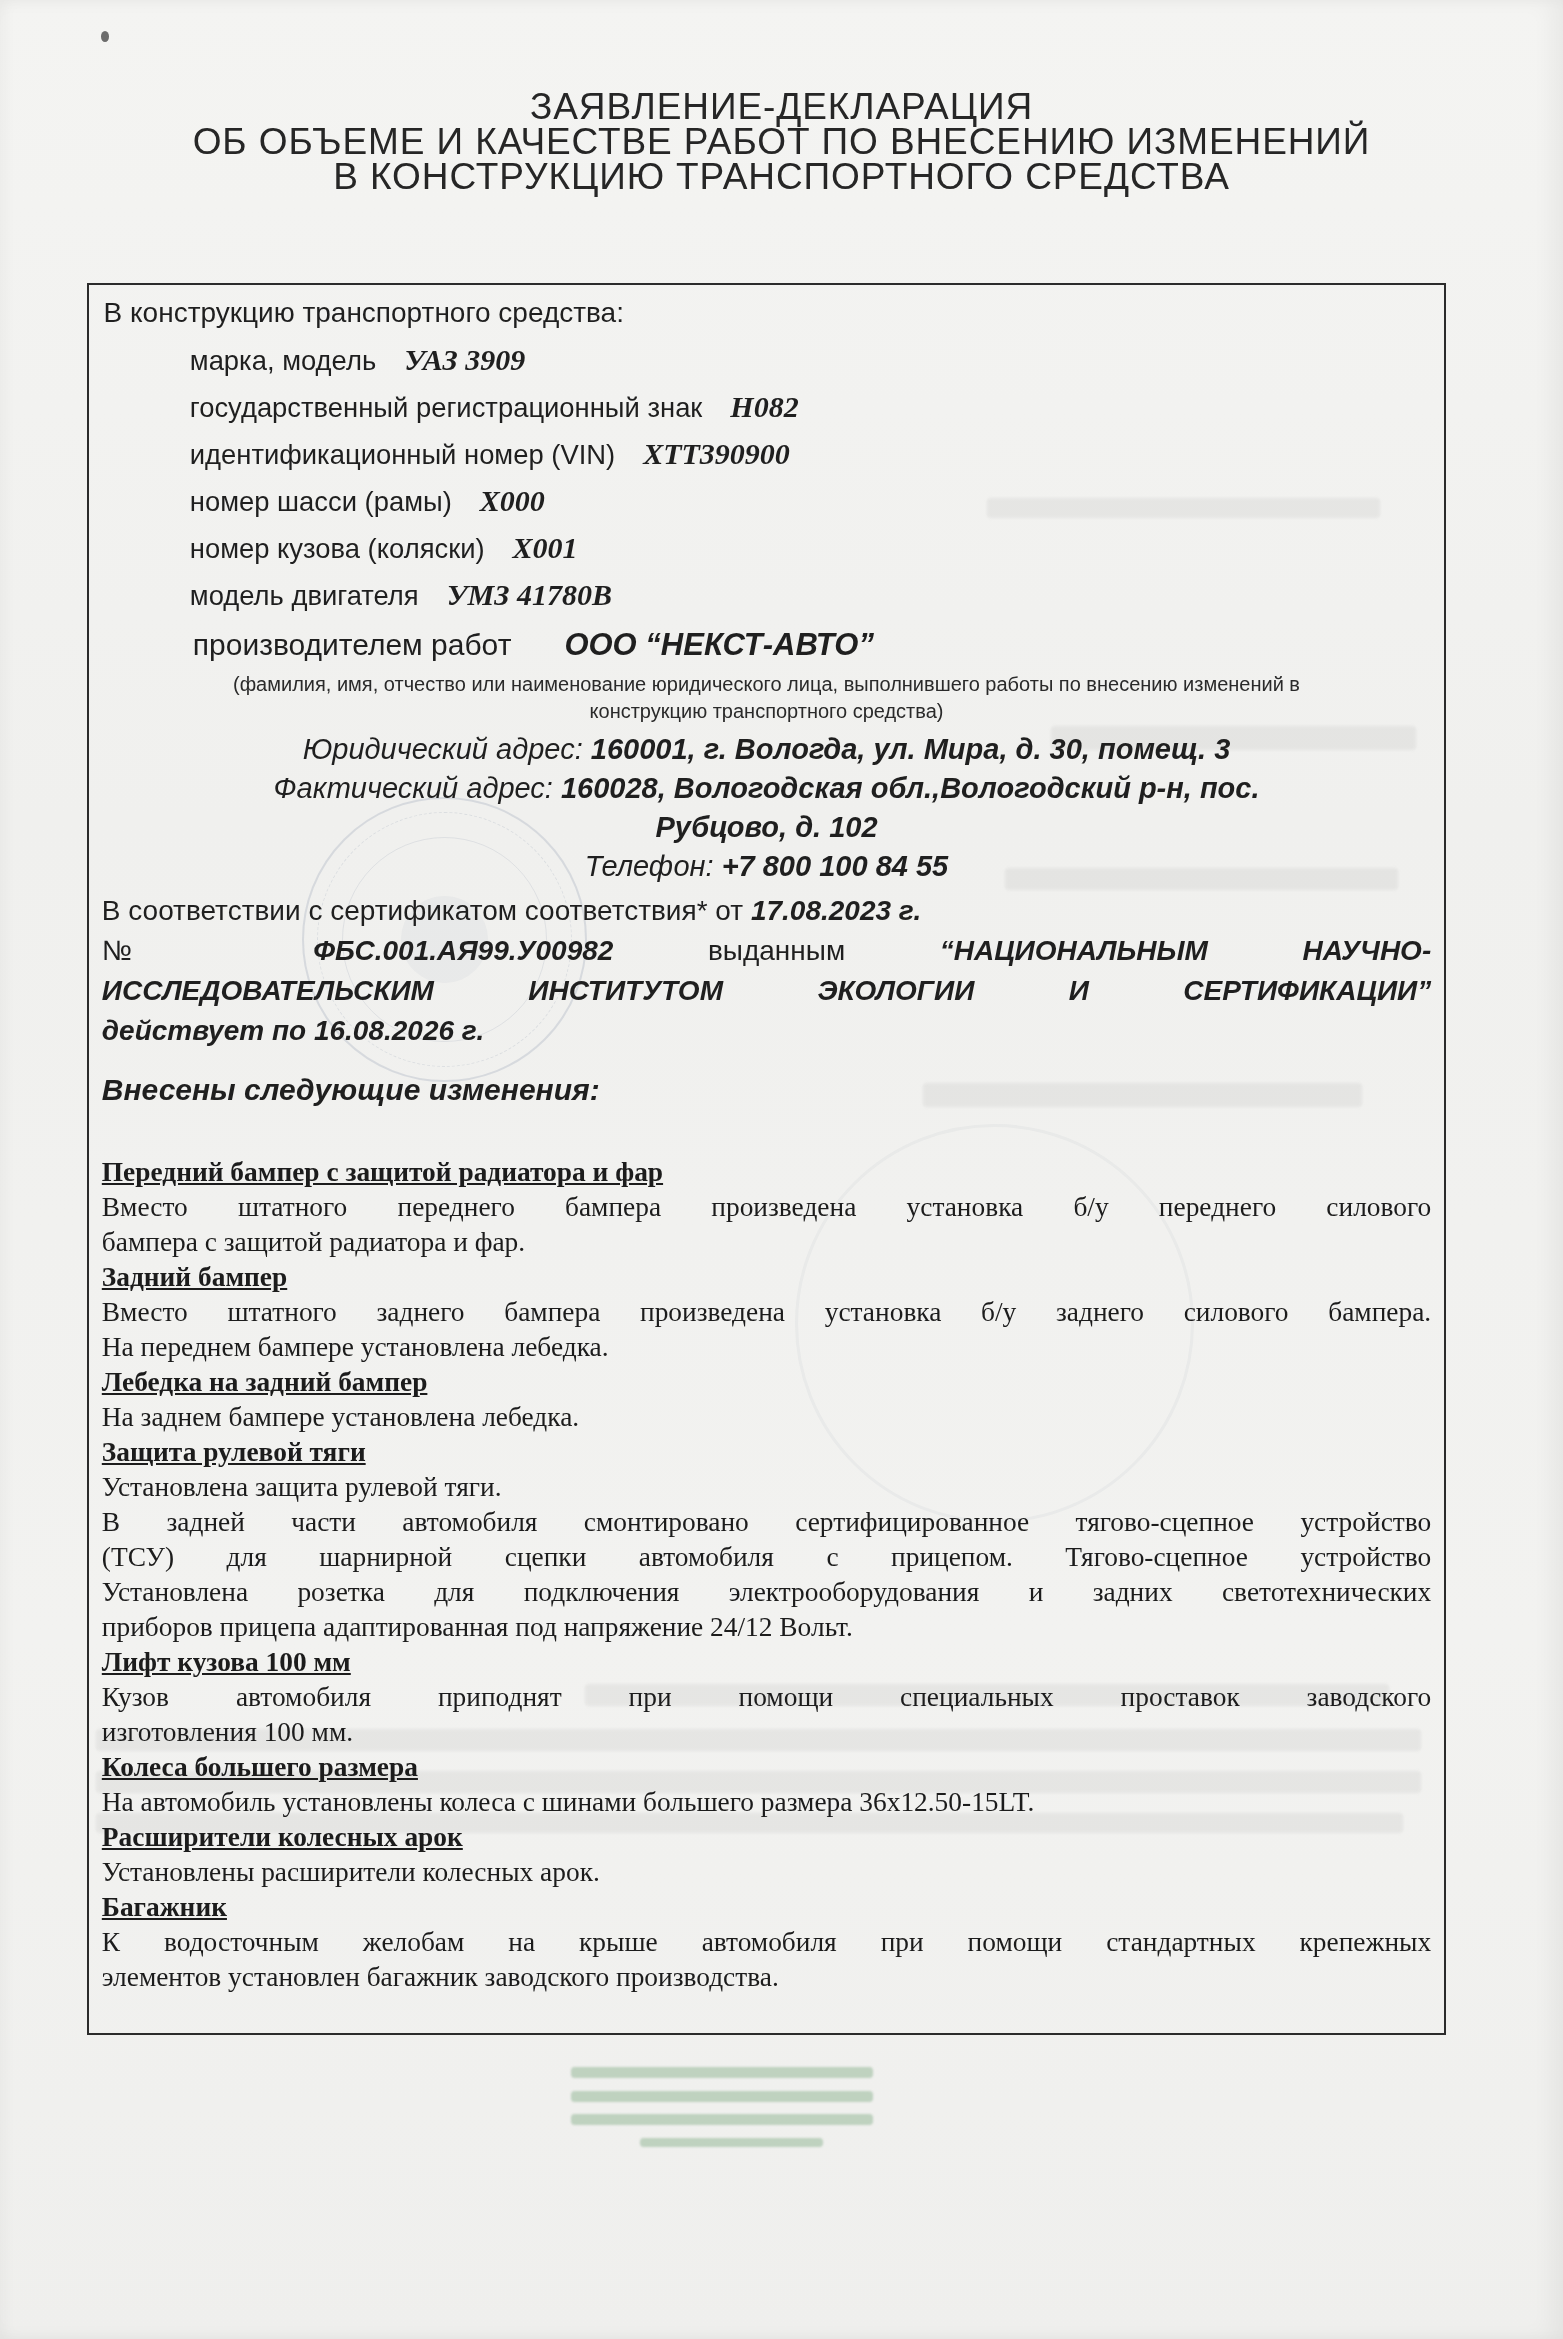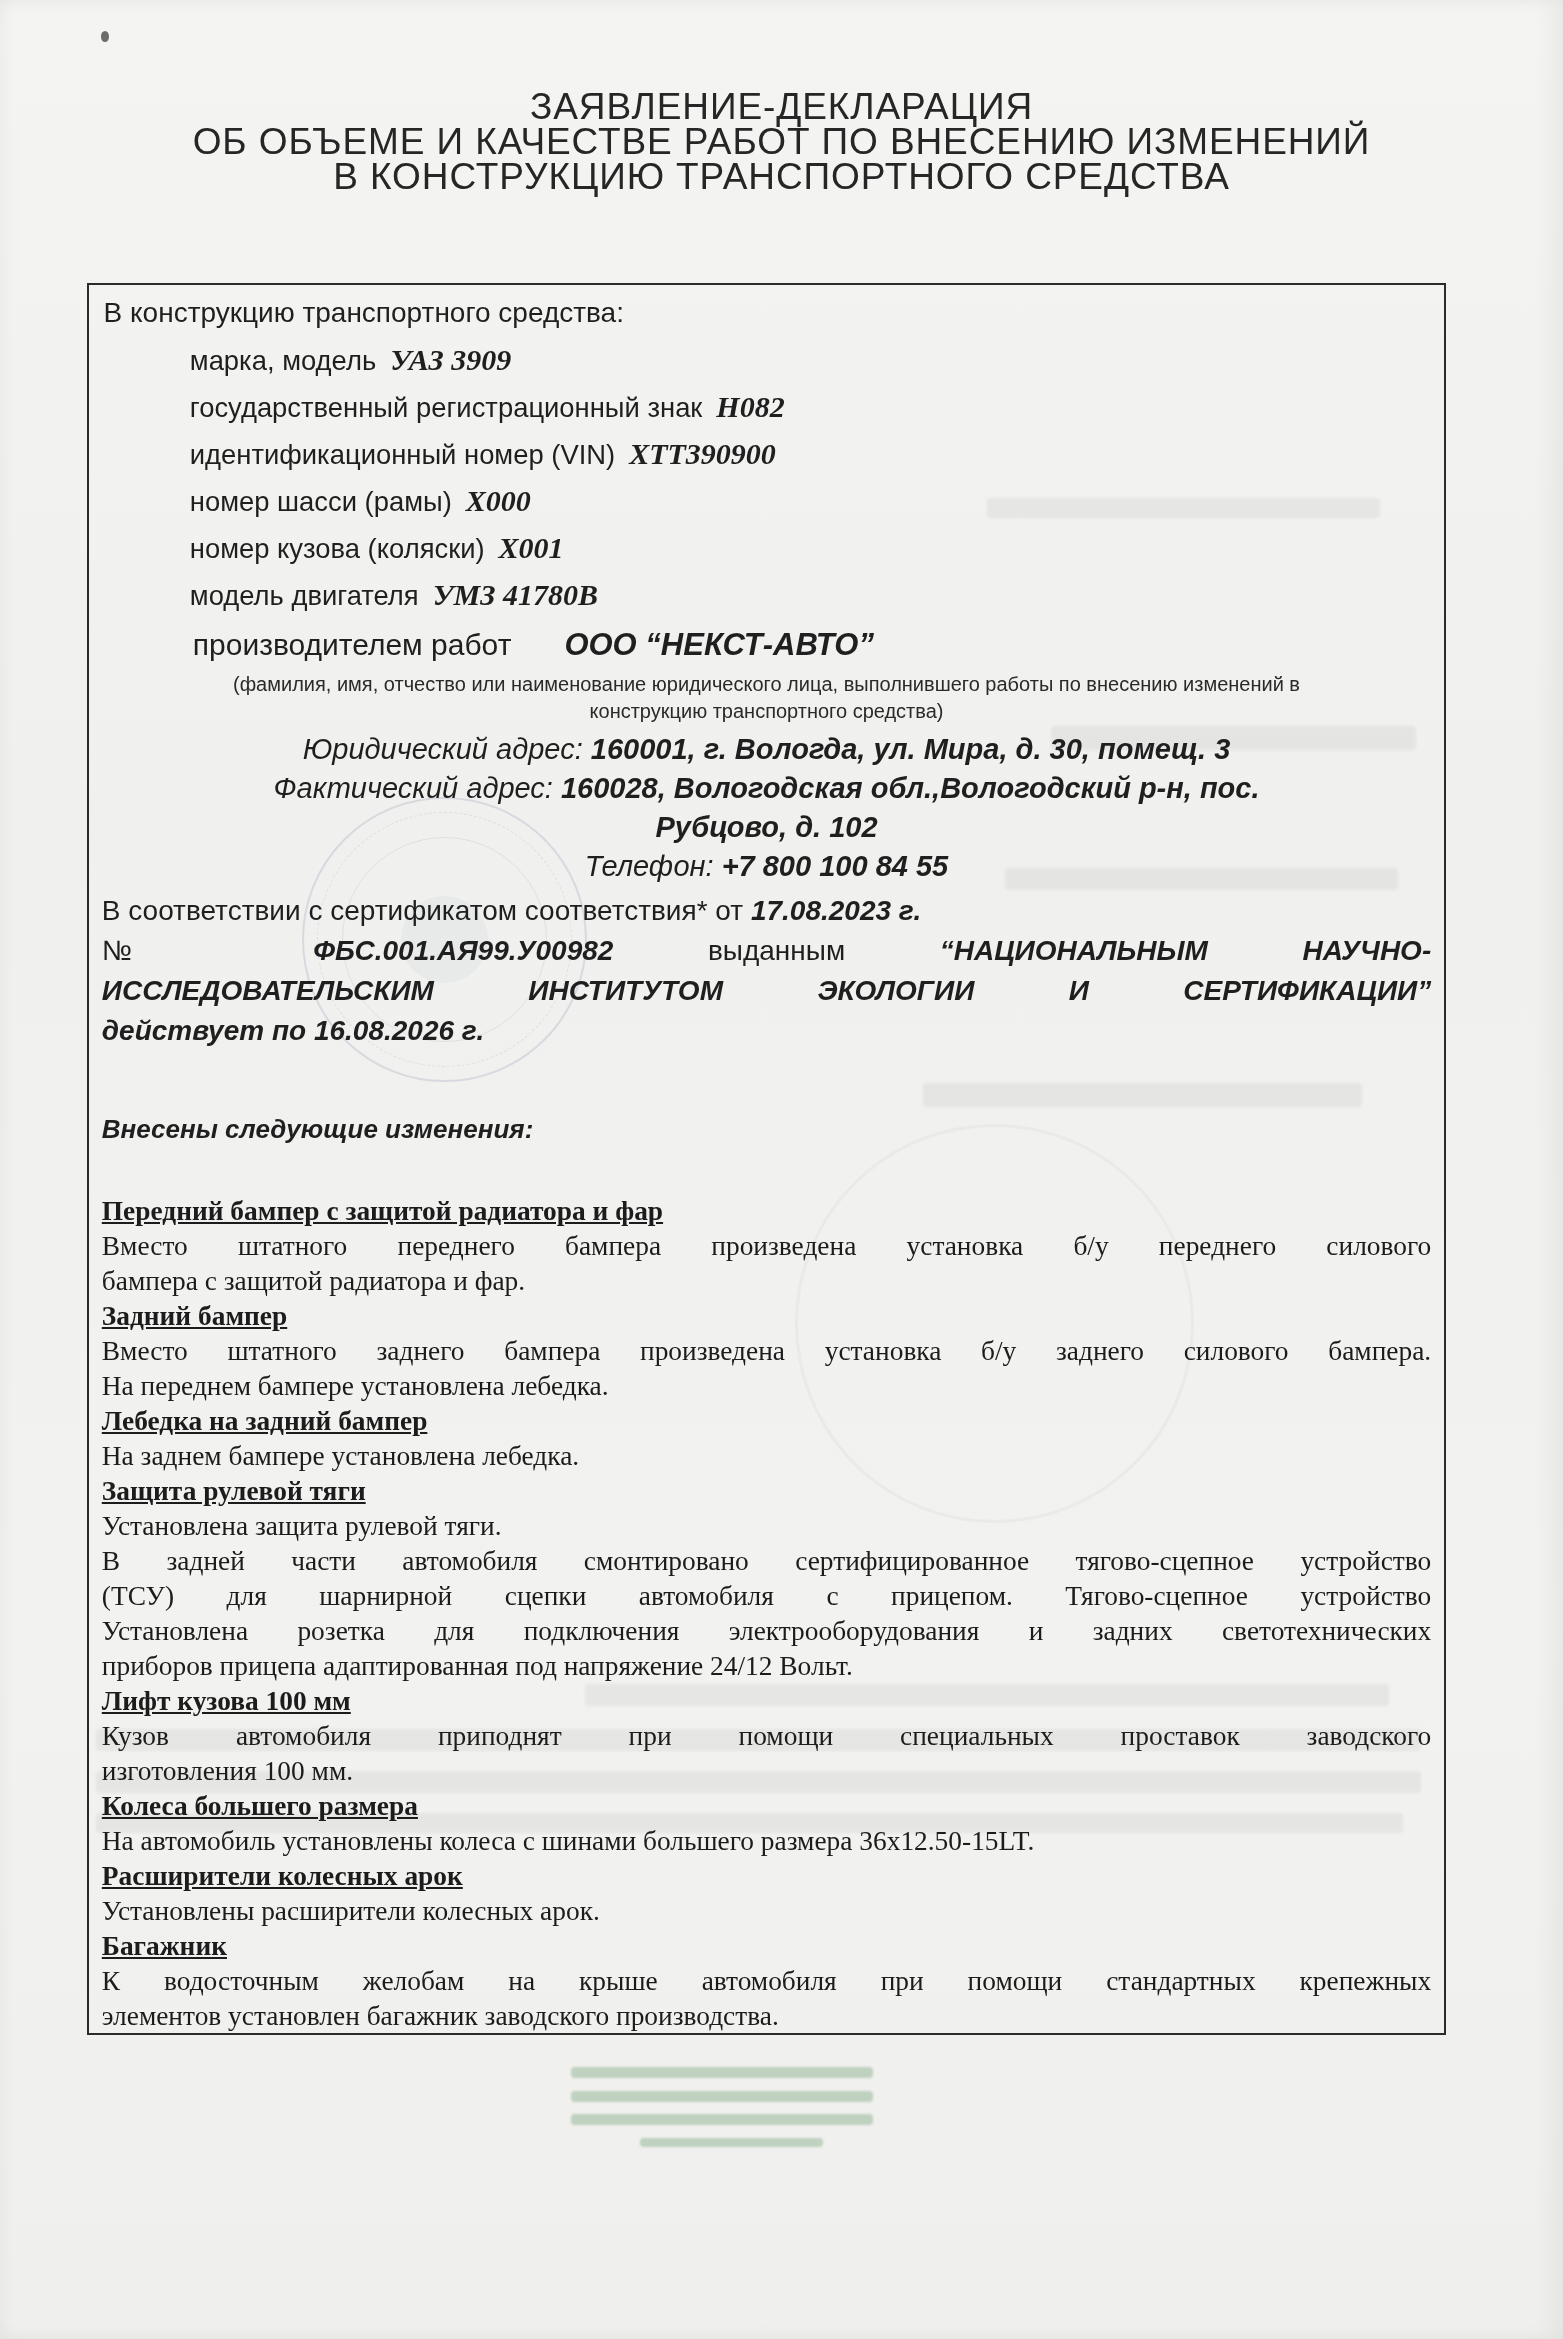--- a/index.html
+++ b/index.html
@@ -24,35 +24,35 @@
   .doc-box{
     position:absolute;z-index:2;left:87px;top:283px;width:1359px;height:1752px;
     border:2.7px solid #2b2b2b;box-sizing:border-box;
     padding:9.1px 12.8px 0 12.8px;overflow:hidden;background:transparent;
   }
   .intro{font-size:28px;line-height:37px;margin:0 0 5.5px 1.8px;}
   .fields{margin-left:88px;}
   .field{font-size:27.4px;line-height:46px;white-space:nowrap;}
   .fvalue{
     font-family:"Liberation Serif","DejaVu Serif",serif;
-    font-weight:bold;font-style:italic;font-size:30px;margin-left:14px;
+    font-weight:bold;font-style:italic;font-size:30px;margin-left:28px;
   }
   .field-producer{margin-left:91px;font-size:30px;line-height:51px;white-space:nowrap;}
   .pvalue{font-weight:bold;font-style:italic;font-size:31px;margin-left:53px;}
   .note{ text-align:center;font-size:20px;line-height:26.5px;margin-top:1.8px;color:#2a2a2a;}
   .addr{margin-top:5.5px;}
   .addr-line{text-align:center;font-style:italic;font-size:29px;line-height:39px;}
   .addr-line b{font-weight:bold;}
   .addr-note{text-align:center;font-size:20px;line-height:24px;color:#2a2a2a;}
   .cert{margin-top:5.5px;font-size:28px;line-height:40px;}
   .cert-line{white-space:normal;}
   .jfull{text-align:justify;text-align-last:justify;}
   .bi{font-weight:bold;font-style:italic;}
   .changes-heading{
-    margin-top:59px;font-weight:bold;font-style:italic;font-size:26px;line-height:38px;
+    margin-top:20px;font-weight:bold;font-style:italic;font-size:30px;line-height:38px;
   }
   
   .mods{
     margin-top:46px;
     font-family:"Liberation Serif","DejaVu Serif",serif;
     font-size:27.4px;line-height:35px;color:#1c1c1c;
   }
   .mod-title{font-weight:bold;text-decoration:underline;}
   .jline{text-align:justify;text-align-last:justify;}
   .jlast{text-align:left;}

